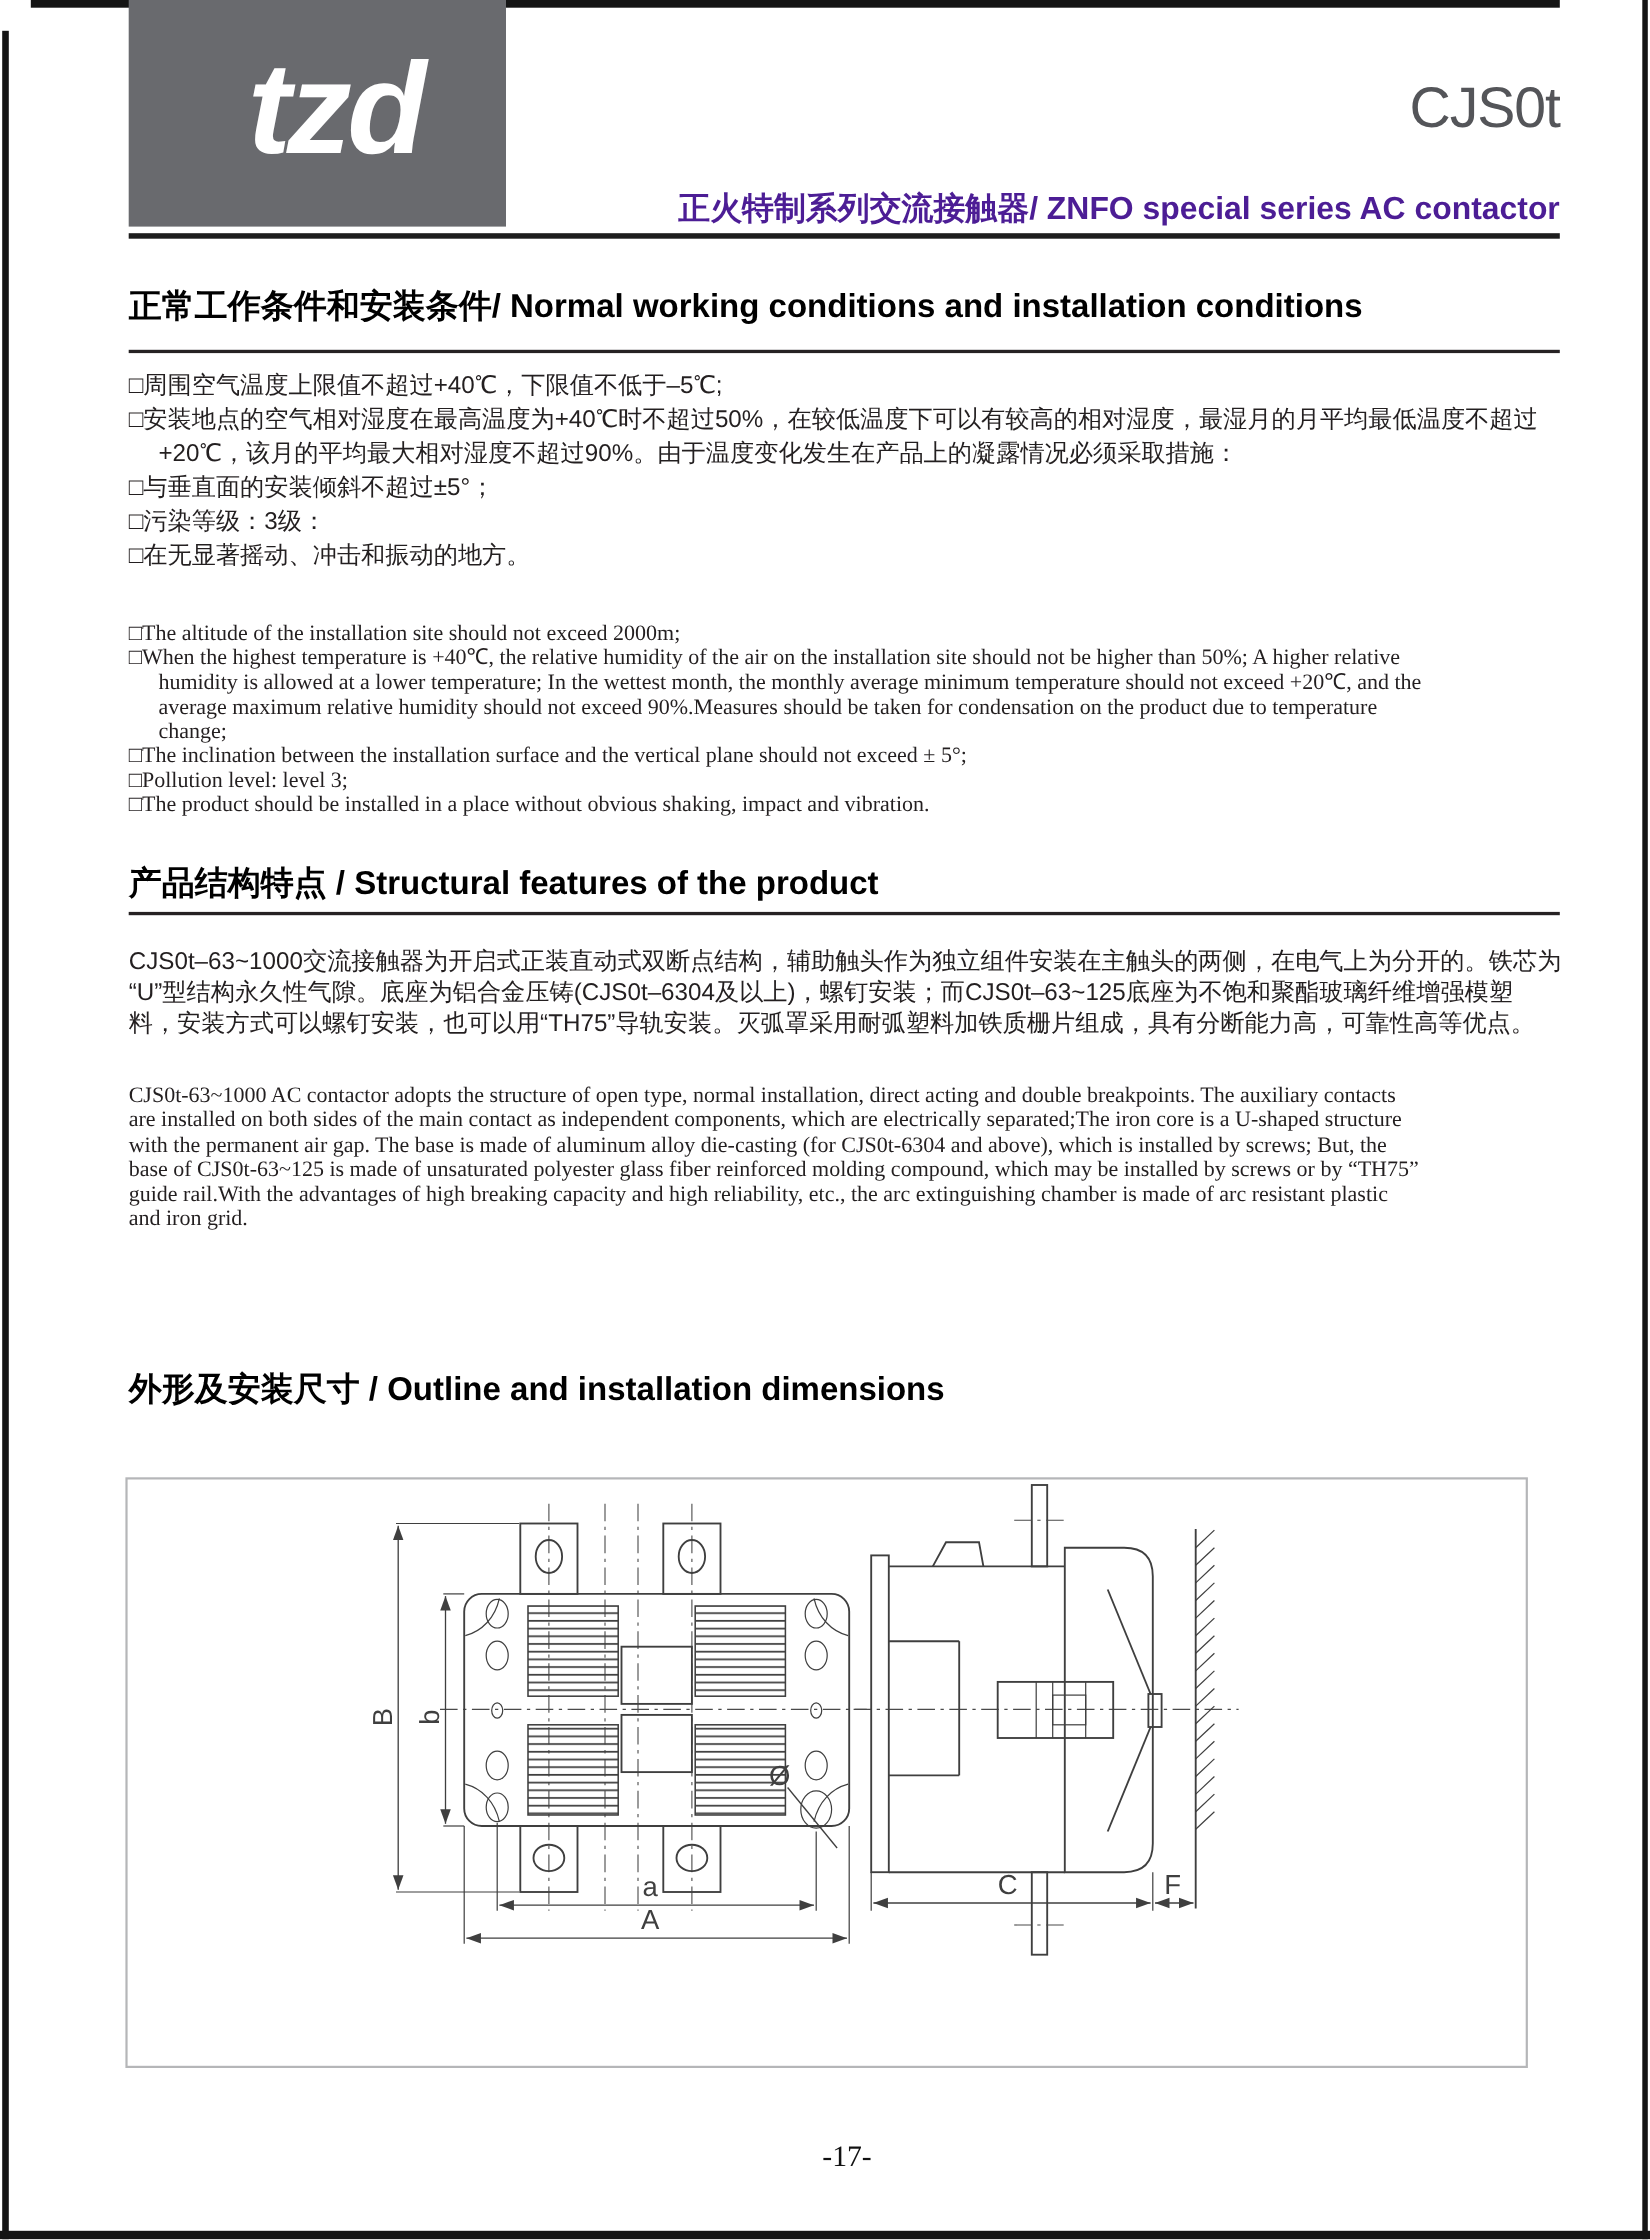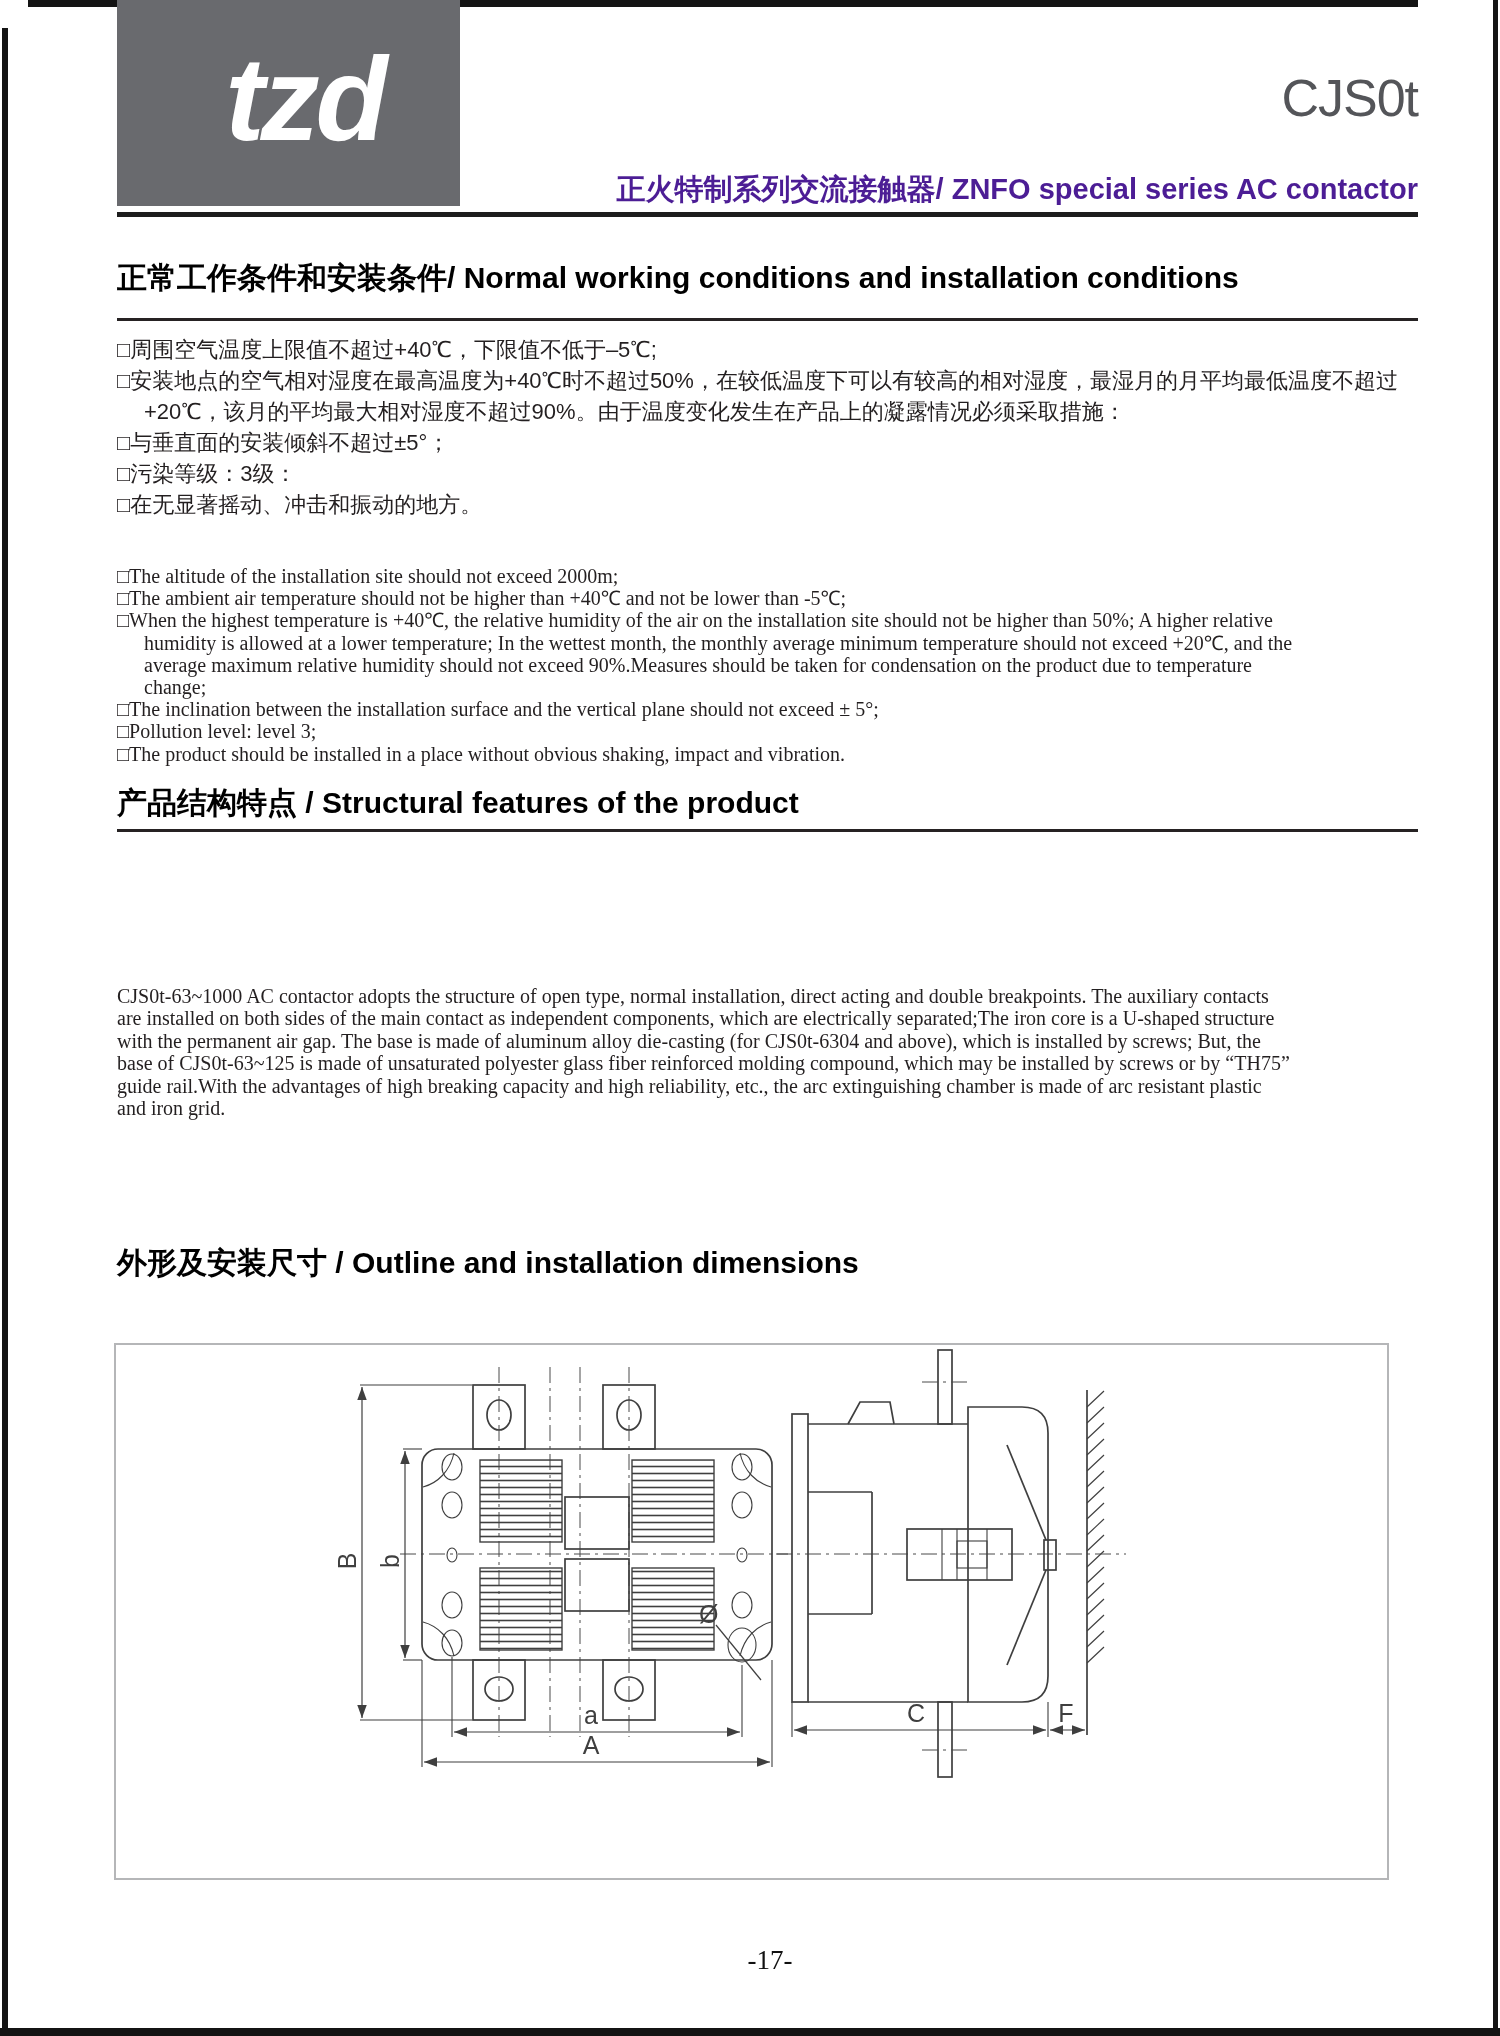--- a/index.html
+++ b/index.html
@@ -64,33 +64,37 @@
     <div>□周围空气温度上限值不超过+40℃，下限值不低于–5℃;</div>
     <div>□安装地点的空气相对湿度在最高温度为+40℃时不超过50%，在较低温度下可以有较高的相对湿度，最湿月的月平均最低温度不超过</div>
     <div class="cont">+20℃，该月的平均最大相对湿度不超过90%。由于温度变化发生在产品上的凝露情况必须采取措施：</div>
     <div>□与垂直面的安装倾斜不超过±5°；</div>
     <div>□污染等级：3级：</div>
     <div>□在无显著摇动、冲击和振动的地方。</div>
   </div>
 
   <div class="abs en-list">
     <div>□The altitude of the installation site should not exceed 2000m;</div>
-    <div>□The ambient air temperature should not be higher than +40℃ and not be lower than -5℃;</div>
     <div>□When the highest temperature is +40℃, the relative humidity of the air on the installation site should not be higher than 50%; A higher relative</div>
     <div class="cont">humidity is allowed at a lower temperature; In the wettest month, the monthly average minimum temperature should not exceed +20℃, and the</div>
     <div class="cont">average maximum relative humidity should not exceed 90%.Measures should be taken for condensation on the product due to temperature</div>
     <div class="cont">change;</div>
     <div>□The inclination between the installation surface and the vertical plane should not exceed ± 5°;</div>
     <div>□Pollution level: level 3;</div>
     <div>□The product should be installed in a place without obvious shaking, impact and vibration.</div>
   </div>
 
   <div class="abs sec-head" style="top:783px;">产品结构特点 / Structural features of the product</div>
   <div class="abs rule" style="top:829px;"></div>
 
+  <div class="abs zh-para">
+    <div>CJS0t–63~1000交流接触器为开启式正装直动式双断点结构，辅助触头作为独立组件安装在主触头的两侧，在电气上为分开的。铁芯为</div>
+    <div>“U”型结构永久性气隙。底座为铝合金压铸(CJS0t–6304及以上)，螺钉安装；而CJS0t–63~125底座为不饱和聚酯玻璃纤维增强模塑</div>
+    <div>料，安装方式可以螺钉安装，也可以用“TH75”导轨安装。灭弧罩采用耐弧塑料加铁质栅片组成，具有分断能力高，可靠性高等优点。</div>
+  </div>
 
   <div class="abs en-para">
     <div>CJS0t-63~1000 AC contactor adopts the structure of open type, normal installation, direct acting and double breakpoints. The auxiliary contacts</div>
     <div>are installed on both sides of the main contact as independent components, which are electrically separated;The iron core is a U-shaped structure</div>
     <div>with the permanent air gap. The base is made of aluminum alloy die-casting (for CJS0t-6304 and above), which is installed by screws; But, the</div>
     <div>base of CJS0t-63~125 is made of unsaturated polyester glass fiber reinforced molding compound, which may be installed by screws or by “TH75”</div>
     <div>guide rail.With the advantages of high breaking capacity and high reliability, etc., the arc extinguishing chamber is made of arc resistant plastic</div>
     <div>and iron grid.</div>
   </div>
 

